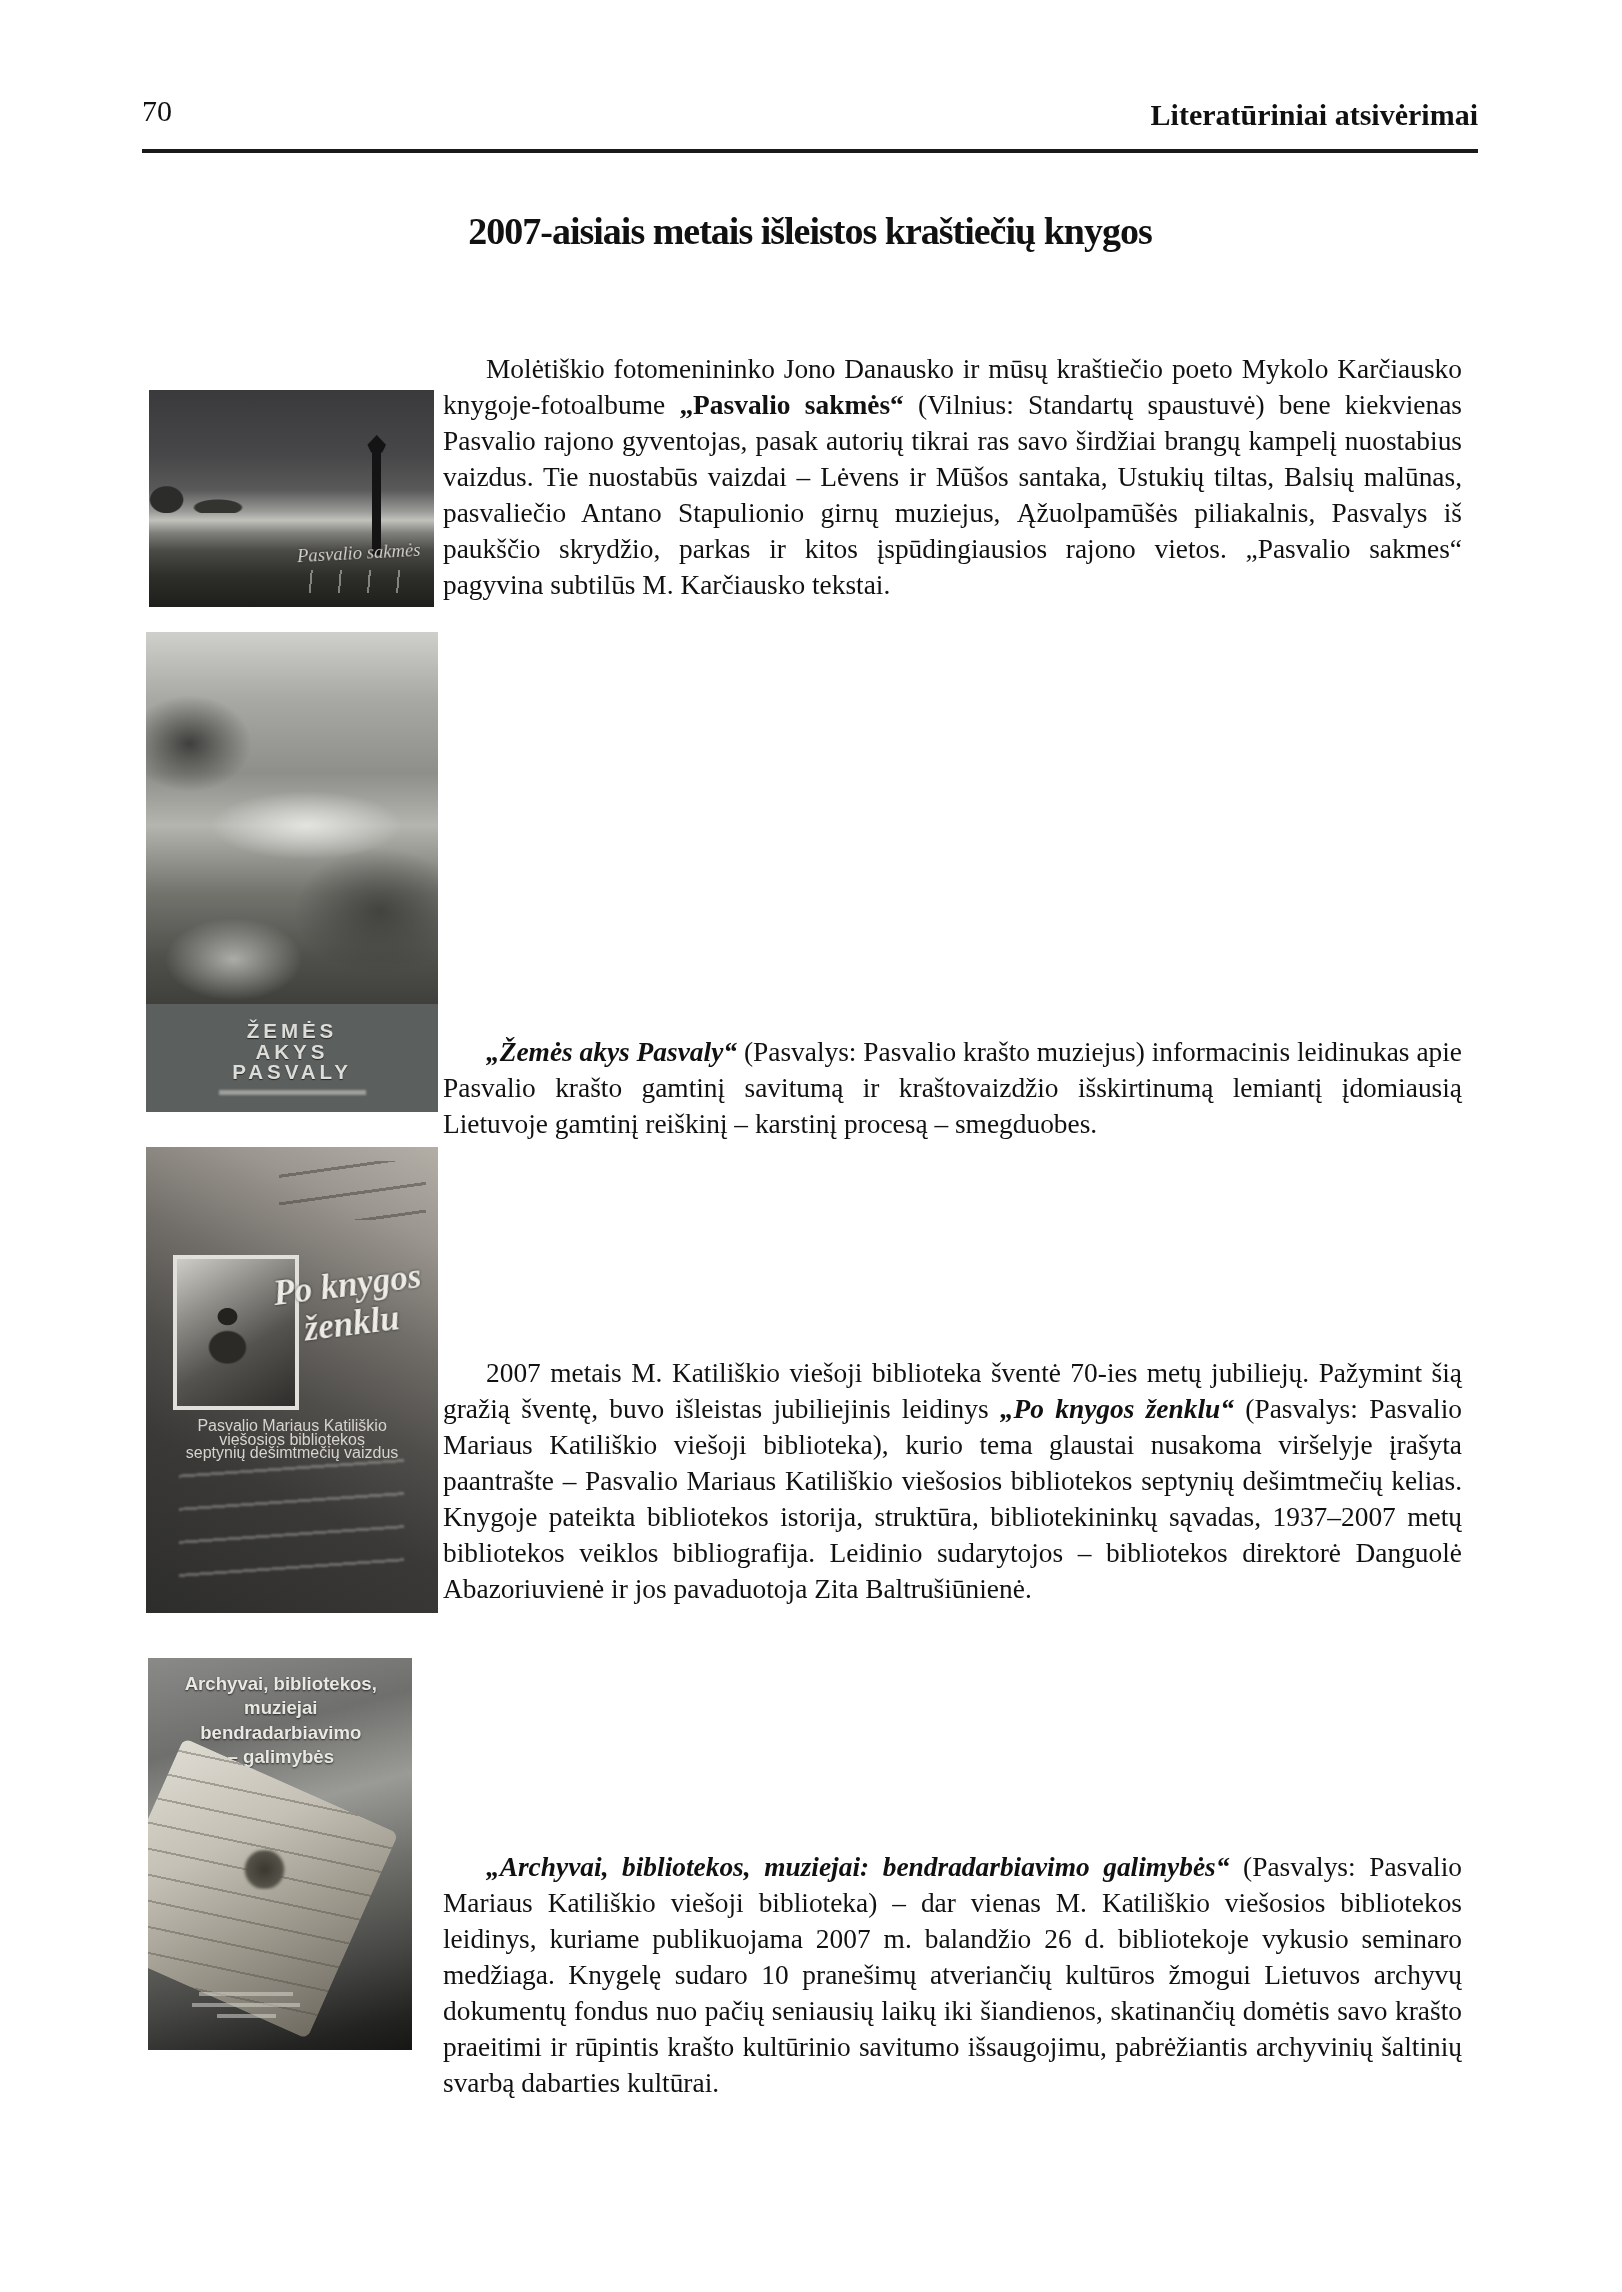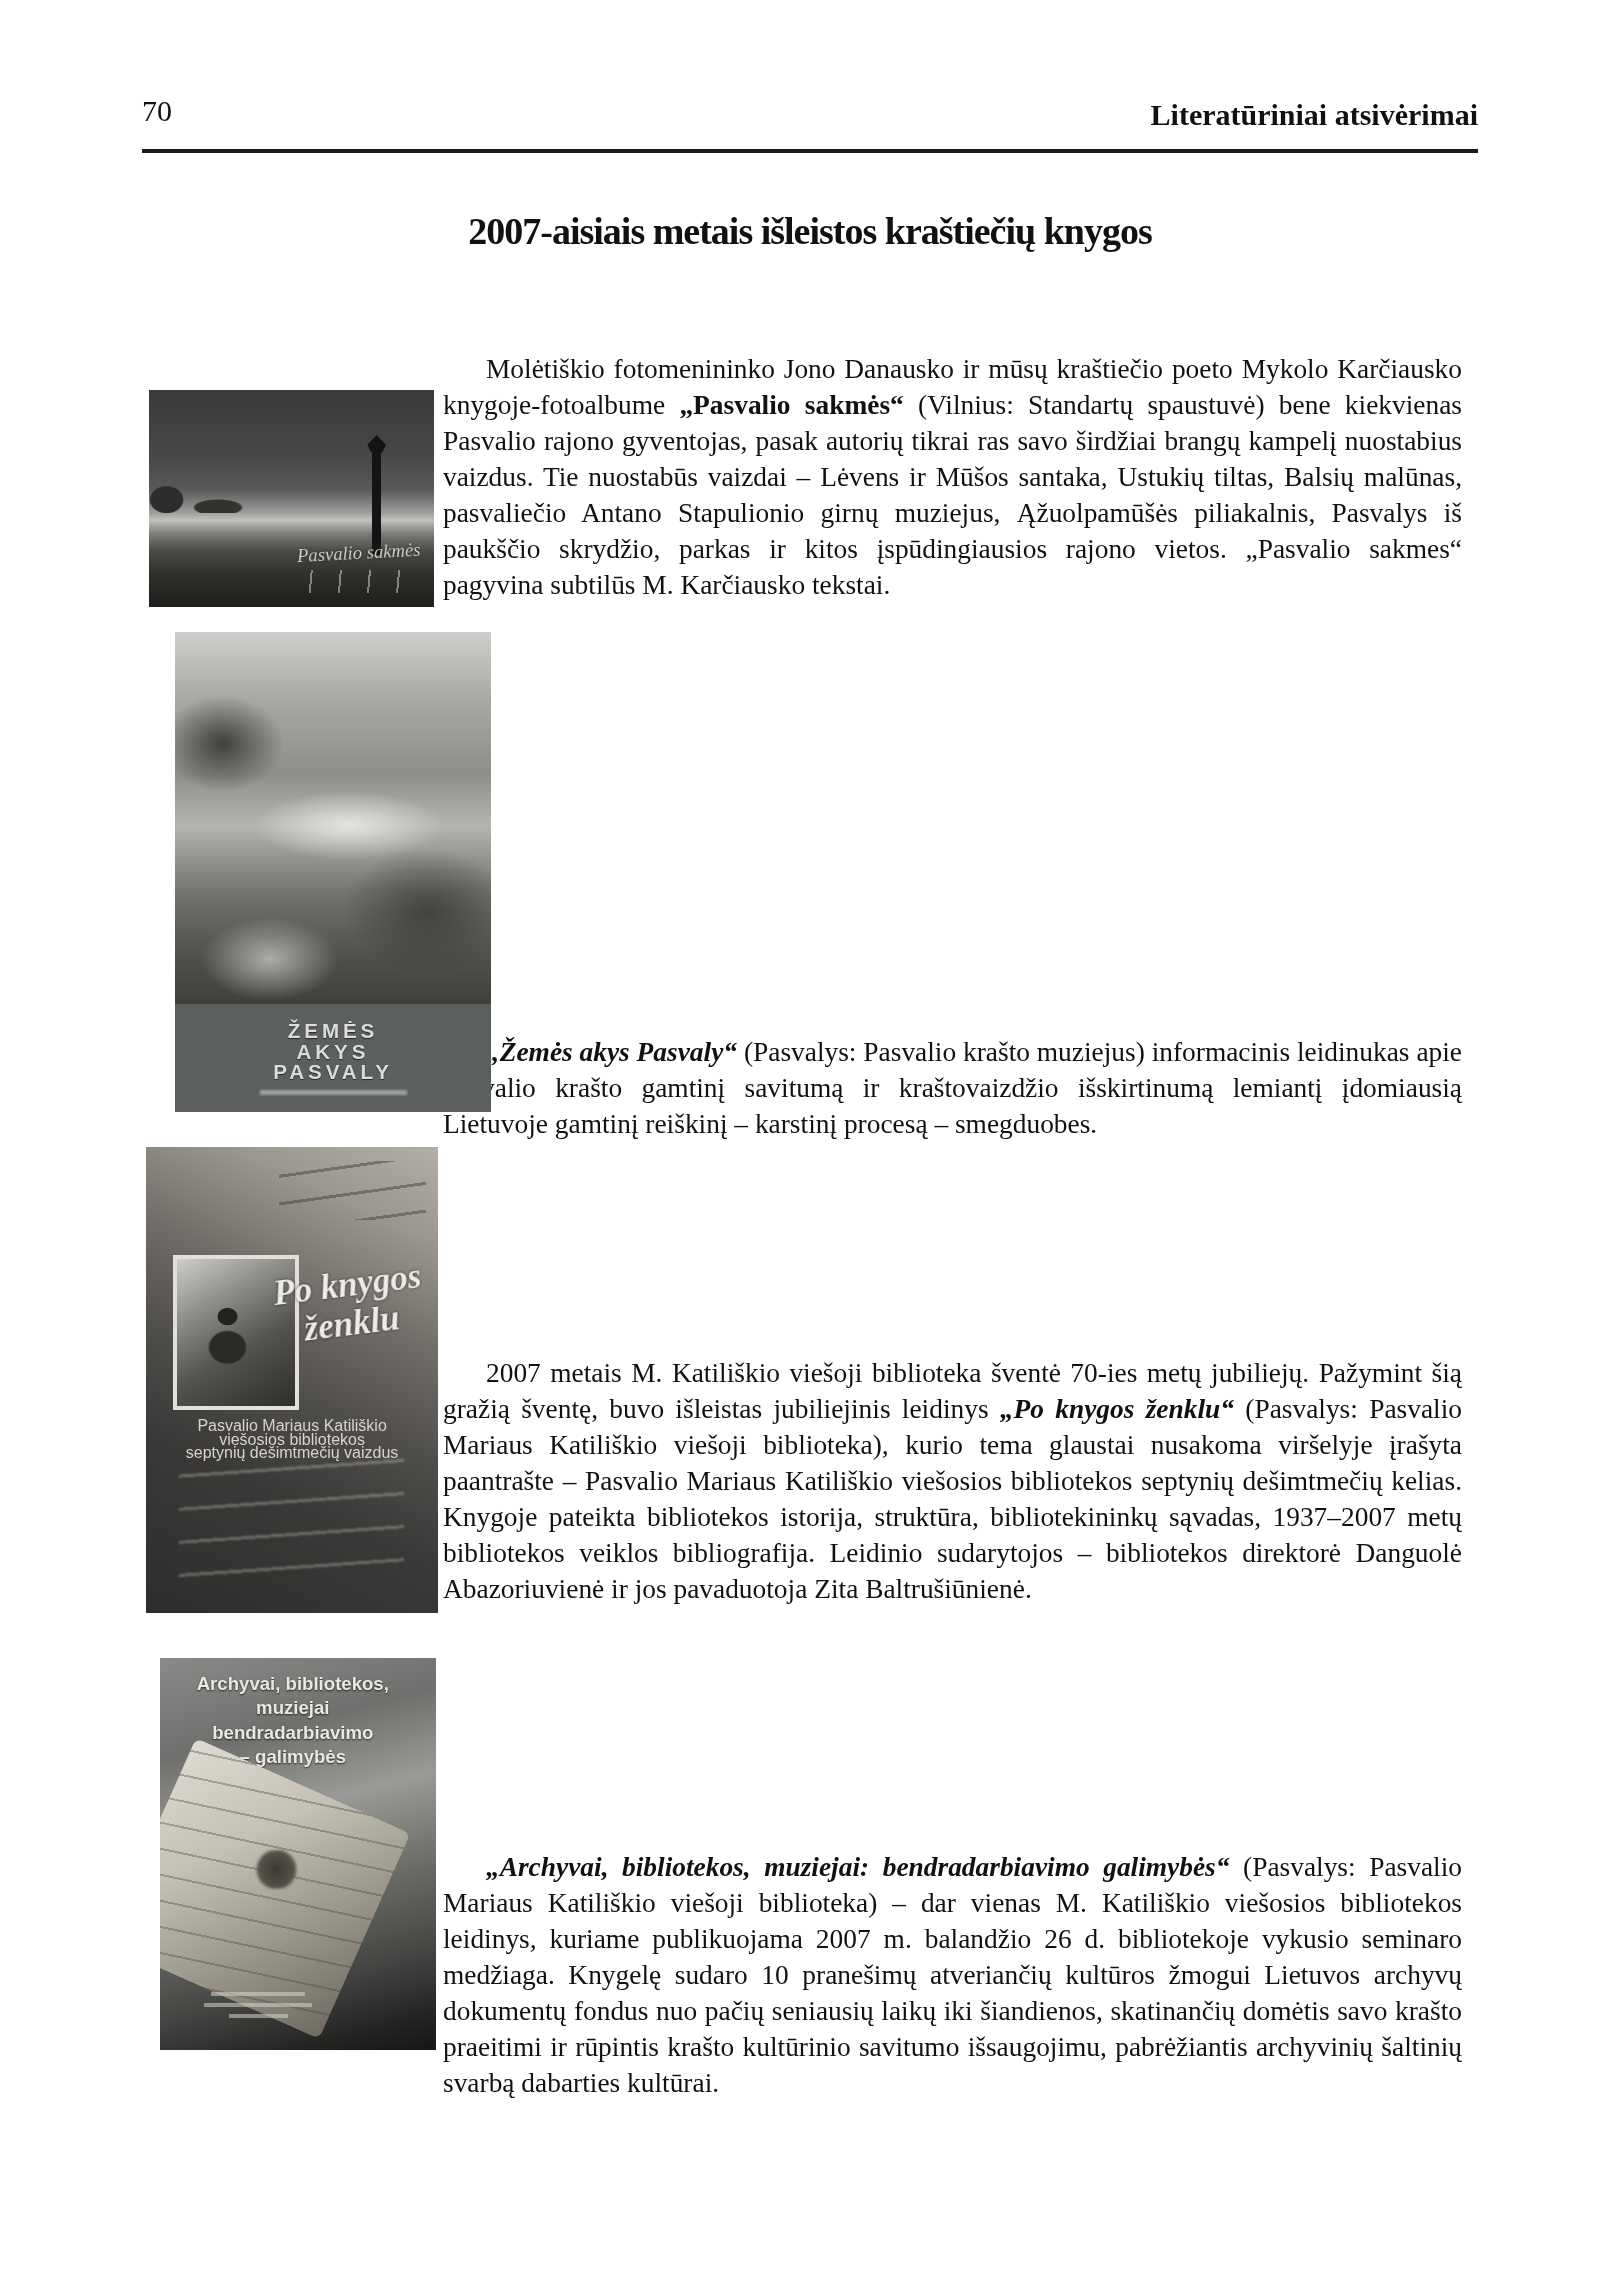--- a/index.html
+++ b/index.html
@@ -70,21 +70,21 @@
     font-style:italic;color:#d8d6cf;font-size:18.6px;
     transform:rotate(-3deg);
     text-shadow:0 0 2px rgba(0,0,0,.8);
     filter:blur(0.4px);
   }
   .cover1 .scratch{position:absolute;right:29px;bottom:13.7px;width:108px;height:23.5px;
     background:repeating-linear-gradient(95deg,transparent 0 13.7px,rgba(220,218,210,.5) 13.7px 15.7px,transparent 15.7px 29px);
     filter:blur(0.6px);
   }
   
-  .cover2{left:146px;top:632px;width:316px;height:480px;background:#6a6a6a;margin-left:29px;}
+  .cover2{left:146px;top:632px;width:292px;height:480px;background:#6a6a6a;}
   .cover2 .photo{
     position:absolute;left:0;top:0;width:100%;height:372px;
     background:
       radial-gradient(ellipse 137px 49px at 55% 52%,rgba(235,235,232,.85) 0%,rgba(235,235,232,0) 70%),
       radial-gradient(ellipse 88px 69px at 15% 30%,rgba(40,40,38,.8) 0%,rgba(40,40,38,0) 70%),
       radial-gradient(ellipse 118px 88px at 80% 75%,rgba(50,50,46,.7) 0%,rgba(50,50,46,0) 72%),
       radial-gradient(ellipse 98px 59px at 30% 88%,rgba(235,235,230,.6) 0%,rgba(235,235,230,0) 70%),
       linear-gradient(180deg,#cfcfcc 0%,#a8a8a4 18%,#8e8e8a 38%,#b5b5b0 52%,#74746f 70%,#4e4e4a 88%,#3f3f3b 100%);
   }
   .cover2 .band{
@@ -134,24 +134,23 @@
     color:#d6d4cd;font-size:16px;line-height:13.7px;text-align:center;
     filter:blur(0.5px);
   }
   .cover3 .caption{position:absolute;left:19.6px;top:272px;width:253px;}
   .cover3 .scribbles{
     position:absolute;left:33px;top:312px;width:225px;height:127px;
     background:repeating-linear-gradient(176deg,transparent 0 15.7px,rgba(215,212,205,.35) 15.7px 18.6px,transparent 18.6px 33px);
     filter:blur(0.8px);
   }
   
-  .cover4{left:160px;top:1658px;width:264px;height:392px;
+  .cover4{left:148px;top:1658px;width:264px;height:392px;
     background:linear-gradient(165deg,#8a8a88 0%,#77777五 12%,#6f6f6d 22%,#9a9a96 40%,#6e6e6a 58%,#454543 78%,#232321 92%,#161614 100%);
     background:linear-gradient(165deg,#8a8a88 0%,#6f6f6d 22%,#9a9a96 40%,#6e6e6a 58%,#454543 78%,#232321 92%,#161614 100%);
-    padding-left:12px;
   }
   .cover4 .title div{
     font-family:"Liberation Sans","DejaVu Sans",sans-serif;
     font-weight:bold;color:#e9e8e3;font-size:18.6px;line-height:24.5px;
     text-align:center;text-shadow:0 1px 2px rgba(0,0,0,.7);
   }
   .cover4 .title{position:absolute;left:7.8px;top:13.7px;width:250px;}
   .cover4 .book{
     position:absolute;left:-19.6px;top:118px;width:235px;height:225px;
     background:

